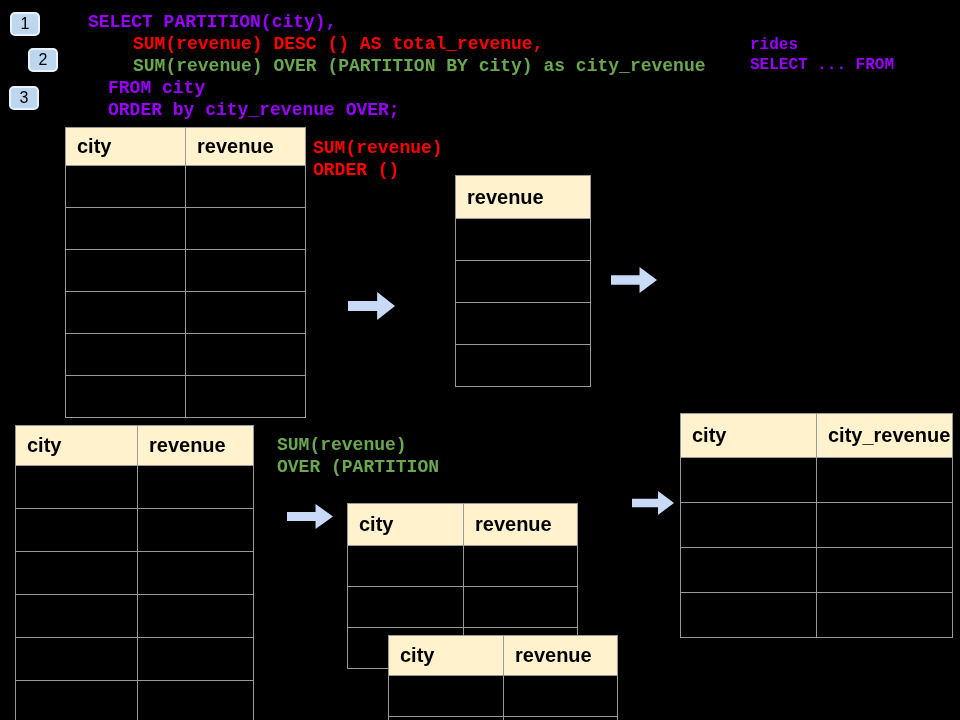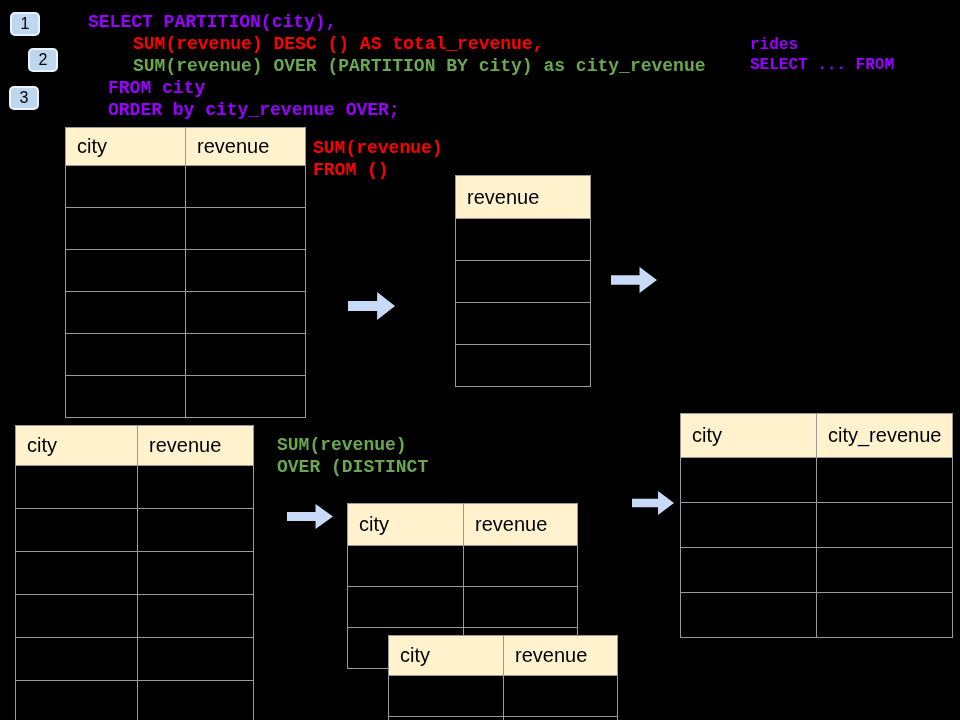--- a/index.html
+++ b/index.html
@@ -10,21 +10,21 @@
   .note{position:absolute;font-family:"Liberation Mono","DejaVu Sans Mono",monospace;
         font-weight:bold;white-space:pre;}
   .badge{position:absolute;width:30px;height:24px;background:var(--badge-bg);
          border:2px solid #e9f1fb;border-radius:5px;color:#000;
          font-family:"Liberation Sans",sans-serif;font-size:16px;
          display:flex;align-items:center;justify-content:center;box-sizing:border-box;}
   .arrow{position:absolute;background:var(--arrow);
          clip-path:polygon(0 32%,62% 32%,62% 0,100% 50%,62% 100%,62% 68%,0 68%);}
   table.tbl{position:absolute;border-collapse:collapse;table-layout:fixed;}
   table.tbl th{background:var(--header-bg);color:#000;font-family:"Liberation Sans",sans-serif;
-               font-size:20px;font-weight:normal;text-align:left;padding:0 0 0 11px;
+               font-size:20px;font-weight:bold;text-align:left;padding:0 0 0 11px;
                border:1px solid var(--border);}
   table.tbl td{border:1px solid var(--border);background:transparent;padding:0;}
 </style>
 </head>
 <body>
 
 <div id="canvas">
   <div id="badges-layer">
       <div class="badge" style="left: 10px; top: 12px;">1</div>
       <div class="badge" style="left: 28px; top: 48px;">2</div>
@@ -32,22 +32,22 @@
     </div>
   <div id="sql-layer">
       <div class="code-line" style="left: 88px; top: 11px; color: rgb(153, 0, 255);">SELECT PARTITION(city),</div>
       <div class="code-line" style="left: 133px; top: 33px; color: rgb(255, 0, 0);">SUM(revenue) DESC () AS total_revenue,</div>
       <div class="code-line" style="left: 133px; top: 55px; color: rgb(106, 168, 79);">SUM(revenue) OVER (PARTITION BY city) as city_revenue</div>
       <div class="code-line" style="left: 108px; top: 77px; color: rgb(153, 0, 255);">FROM city</div>
       <div class="code-line" style="left: 108px; top: 99px; color: rgb(153, 0, 255);">ORDER by city_revenue OVER;</div>
     </div>
   <div id="notes-layer">
       <div class="note" style="left: 750px; top: 35px; color: rgb(153, 0, 255); font-size: 16px; line-height: 20px;"><div>rides</div><div>SELECT ... FROM</div></div>
-      <div class="note" style="left: 313px; top: 137px; color: rgb(255, 0, 0); font-size: 18px; line-height: 22px;"><div>SUM(revenue)</div><div>FROM ()</div></div>
-      <div class="note" style="left: 277px; top: 434px; color: rgb(106, 168, 79); font-size: 18px; line-height: 22px;"><div>SUM(revenue)</div><div>OVER (DISTINCT</div></div>
+      <div class="note" style="left: 313px; top: 137px; color: rgb(255, 0, 0); font-size: 18px; line-height: 22px;"><div>SUM(revenue)</div><div>ORDER ()</div></div>
+      <div class="note" style="left: 277px; top: 434px; color: rgb(106, 168, 79); font-size: 18px; line-height: 22px;"><div>SUM(revenue)</div><div>OVER (PARTITION</div></div>
     </div>
   <div id="arrows-layer">
       <div class="arrow" style="left: 348px; top: 292px; width: 47px; height: 28px;"></div>
       <div class="arrow" style="left: 611px; top: 267px; width: 46px; height: 26px;"></div>
       <div class="arrow" style="left: 287px; top: 504px; width: 46px; height: 25px;"></div>
       <div class="arrow" style="left: 632px; top: 491px; width: 42px; height: 24px;"></div>
     </div>
   <div id="tables-layer">
       <table class="tbl" style="left: 65px; top: 127px; width: 240px;">
         <colgroup>

